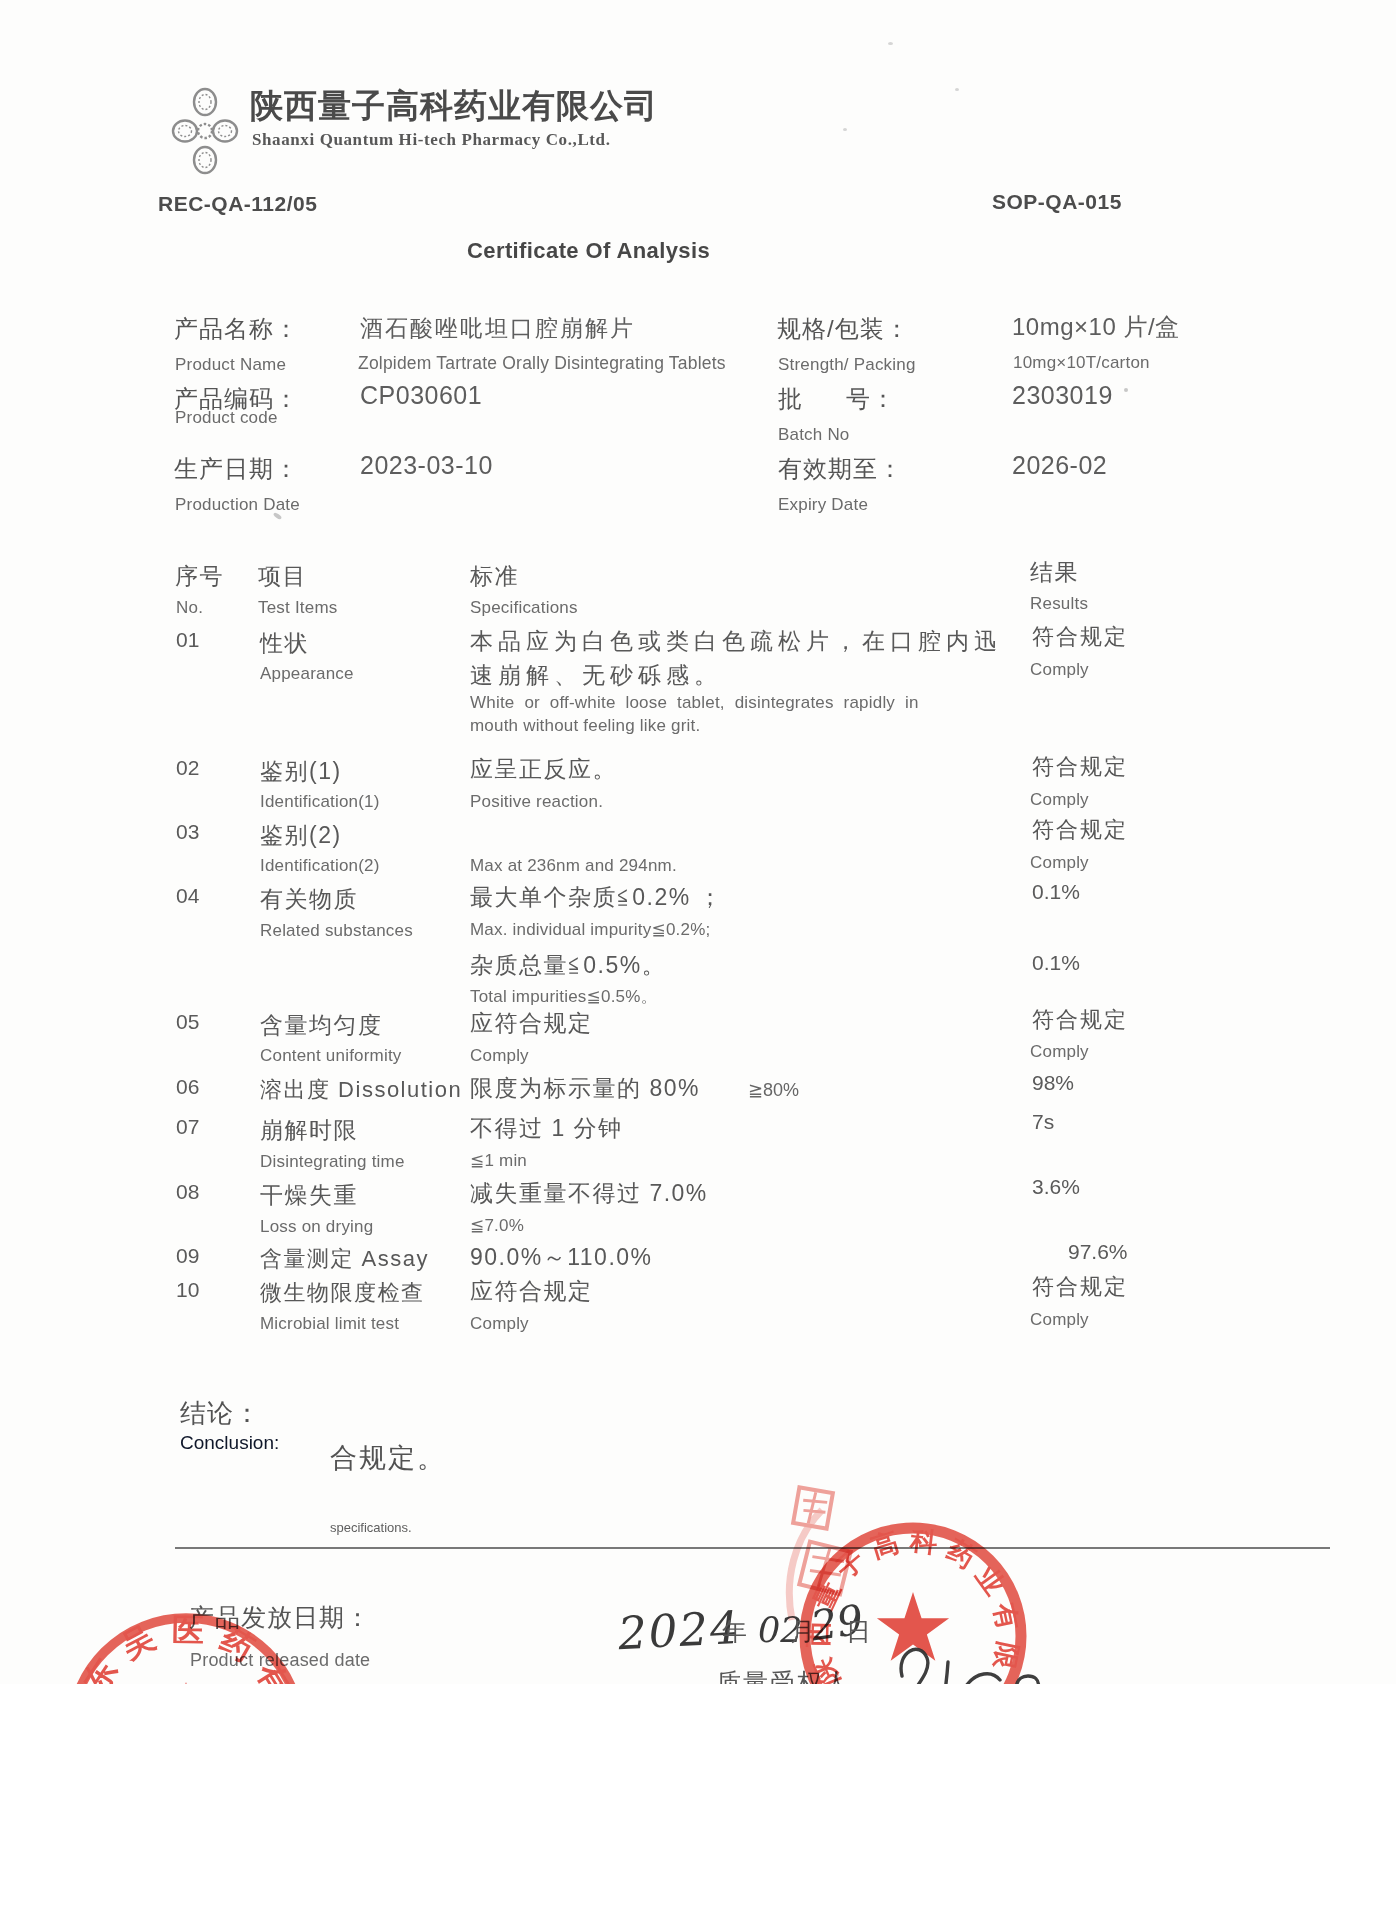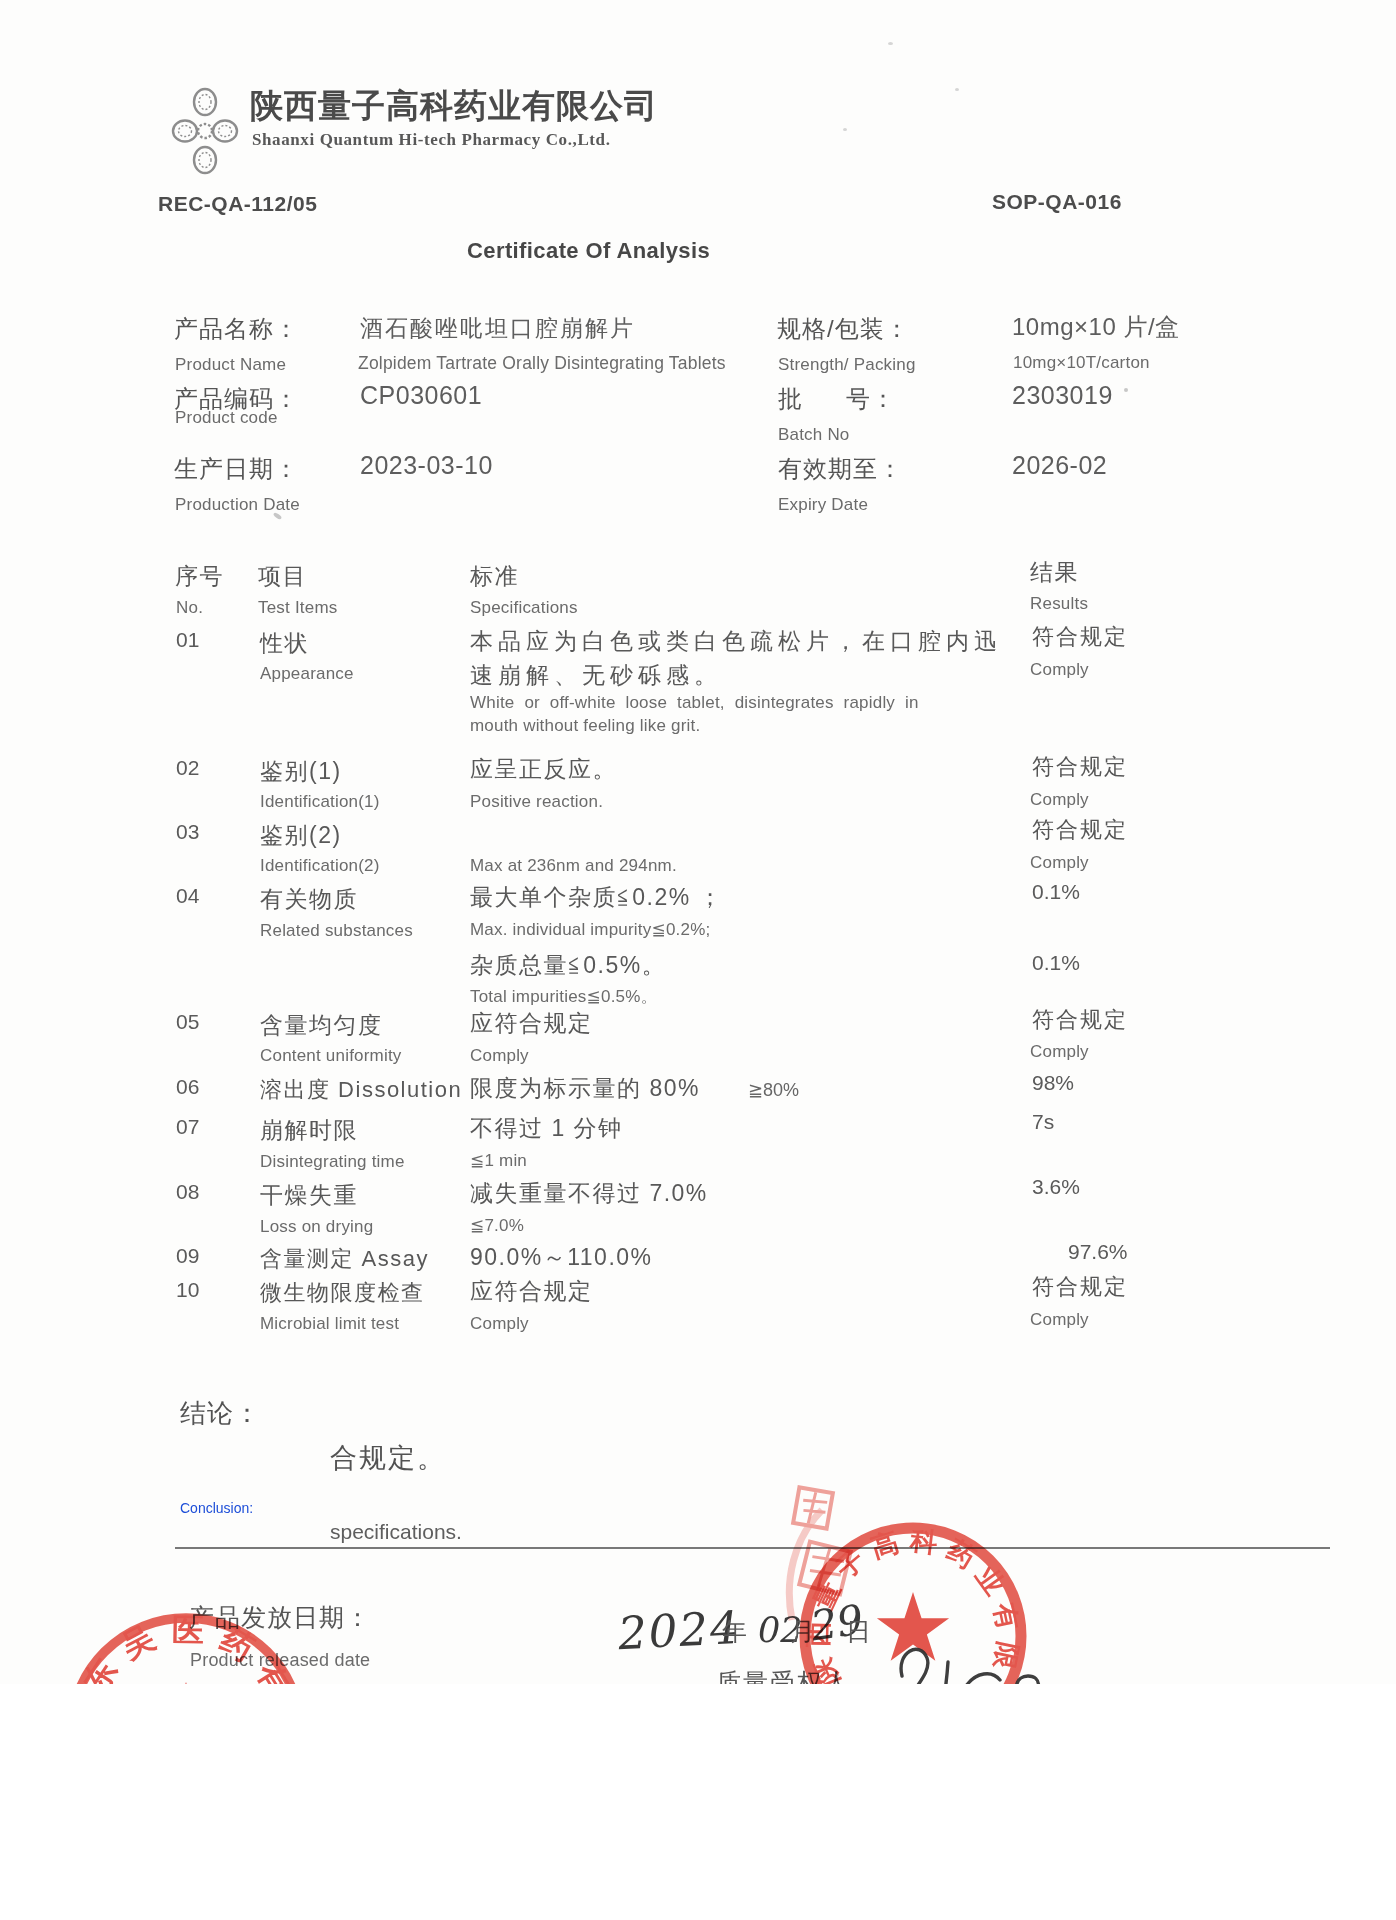--- a/index.html
+++ b/index.html
@@ -37,21 +37,21 @@
       <ellipse cx="33" cy="14" rx="6" ry="7.5" stroke-dasharray="2,2" stroke-width="1.4"></ellipse>
       <ellipse cx="33" cy="72" rx="6" ry="7.5" stroke-dasharray="2,2" stroke-width="1.4"></ellipse>
       <ellipse cx="13" cy="43" rx="6.5" ry="5.5" stroke-dasharray="2,2" stroke-width="1.4"></ellipse>
       <ellipse cx="53" cy="43" rx="6.5" ry="5.5" stroke-dasharray="2,2" stroke-width="1.4"></ellipse>
     </g>
   </svg>
   <div class="t serif b" style="left:250px;top:84px;font-size:33px;color:#4a4a4a;letter-spacing:1px;">陕西量子高科药业有限公司</div>
   <div class="t serif b" style="left:252px;top:130px;font-size:17px;color:#585858;letter-spacing:.6px;">Shaanxi Quantum Hi-tech Pharmacy Co.,Ltd.</div>
 
   <div class="t b" style="left:158px;top:192px;font-size:21px;color:#4c4c4c;letter-spacing:.5px;">REC-QA-112/05</div>
-  <div class="t b" style="left:992px;top:190px;font-size:21px;color:#4c4c4c;letter-spacing:.5px;">SOP-QA-016</div>
+  <div class="t b" style="left:992px;top:190px;font-size:21px;color:#4c4c4c;letter-spacing:.5px;">SOP-QA-015</div>
   <div class="t b" style="left:467px;top:238px;font-size:22px;color:#474747;letter-spacing:.4px;">Certificate Of Analysis</div>
 
   <div class="t lbl" style="left:174px;top:313px;">产品名称：</div>
   <div class="t val" style="left:360px;top:313px;font-size:23px;letter-spacing:2px;">酒石酸唑吡坦口腔崩解片</div>
   <div class="t en" style="left:175px;top:355px;">Product Name</div>
   <div class="t en" style="left:358px;top:353px;font-size:17.5px;">Zolpidem Tartrate Orally Disintegrating Tablets</div>
 
   <div class="t lbl" style="left:777px;top:313px;">规格/包装：</div>
   <div class="t val" style="left:1012px;top:311px;font-size:24px;">10mg×10 片/盒</div>
   <div class="t en" style="left:778px;top:355px;">Strength/ Packing</div>
@@ -154,22 +154,22 @@
   <div class="t num" style="left:176px;top:1278px;">10</div>
   <div class="t zh" style="left:260px;top:1278px;font-size:22px;">微生物限度检查</div>
   <div class="t zh" style="left:470px;top:1276px;">应符合规定</div>
   <div class="t en" style="left:260px;top:1314px;">Microbial limit test</div>
   <div class="t en" style="left:470px;top:1314px;">Comply</div>
   <div class="t res" style="left:1032px;top:1272px;">符合规定</div>
   <div class="t en" style="left:1030px;top:1310px;">Comply</div>
 
   <div class="t" style="left:180px;top:1396px;font-size:26px;color:#535353;letter-spacing:1px;">结论：</div>
   <div class="t" style="left:330px;top:1440px;font-size:27px;color:#525252;letter-spacing:2px;">合规定。</div>
-  <div class="t" style="left:180px;top:1500px;font-size:14px;color:#1d4ed8;">Conclusion:</div>
-  <div class="t" style="left:330px;top:1520px;font-size:21px;color:#5e5e5e;">specifications.</div>
+  <div class="t" style="left:180px;top:1432px;font-size:19px;color:#0f172a;">Conclusion:</div>
+  <div class="t" style="left:330px;top:1520px;font-size:13px;color:#5e5e5e;">specifications.</div>
 
   <div class="hr" style="left:175px;top:1547px;width:1155px;"></div>
 
   <div class="t" style="left:189px;top:1601px;font-size:25px;color:#555;letter-spacing:1px;">产品发放日期：</div>
   <div class="t en" style="left:190px;top:1650px;font-size:18px;">Product released date</div>
 
   <div class="t hand" style="left:618px;top:1604px;font-size:45px;transform:rotate(-3deg);letter-spacing:2px;">2024</div>
   <div class="t" style="left:722px;top:1615px;font-size:25px;color:#565656;">年</div>
   <div class="t hand" style="left:758px;top:1610px;font-size:35px;">02</div>
   <div class="t" style="left:790px;top:1615px;font-size:25px;color:#565656;">月</div>

